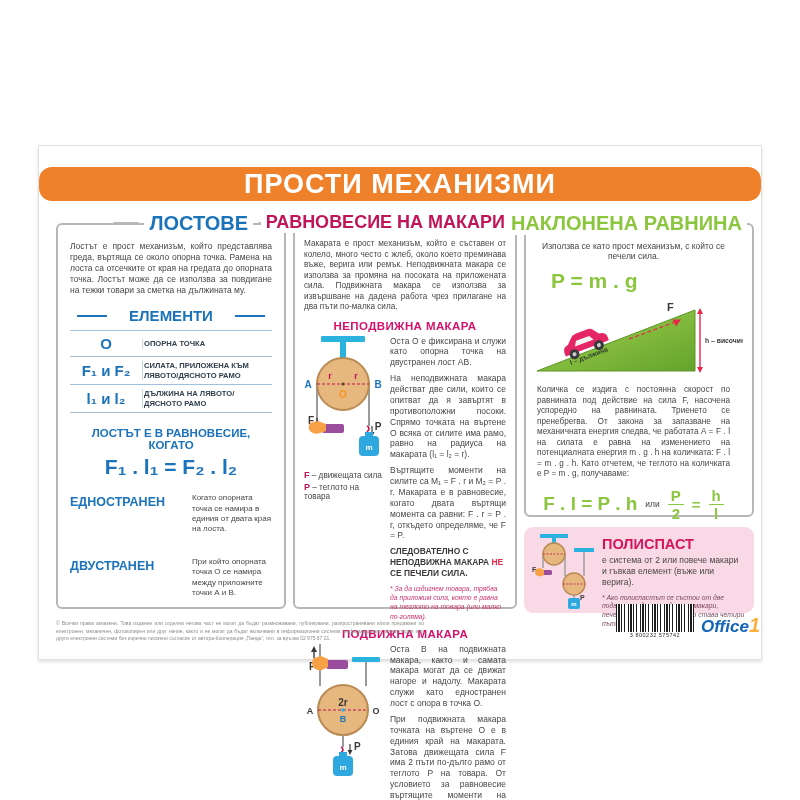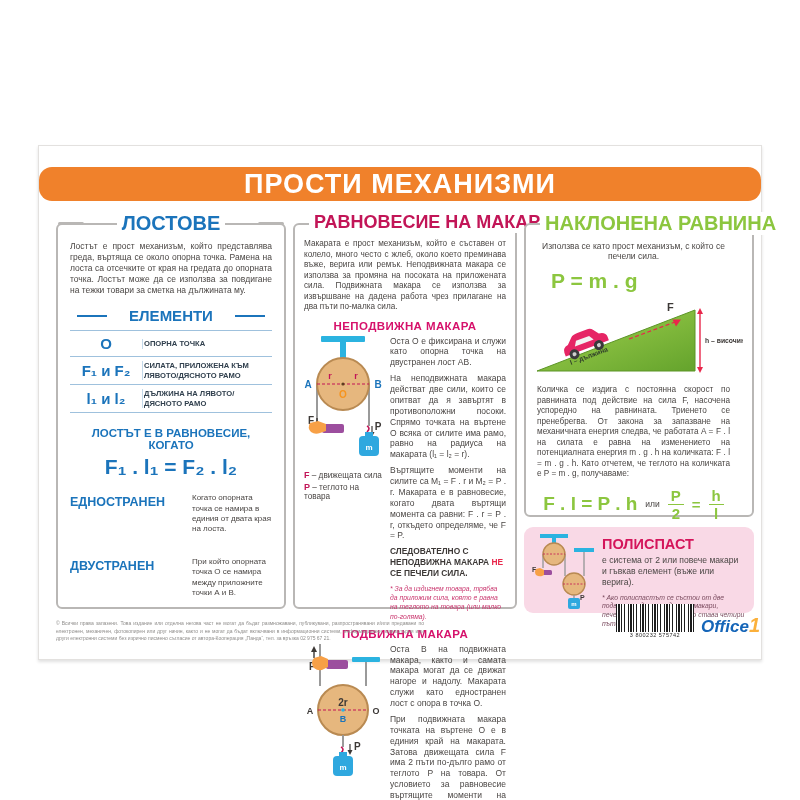--- a/index.html
+++ b/index.html
@@ -7,21 +7,21 @@
   body{font-family:"Liberation Sans","DejaVu Sans",sans-serif;}
   .page{position:relative;width:800px;height:800px;background:#fff;overflow:hidden;}
   .poster{position:absolute;left:38px;top:145px;width:724px;height:515px;background:#fff;
           border:1px solid #e3e1df;box-shadow:0 2px 3px rgba(0,0,0,.12);}
   
   .band{position:absolute;left:0;top:21px;width:100%;height:34px;background:#f0812b;border-radius:13px;
         display:flex;align-items:center;justify-content:center;}
   .band span{color:#fff;font-size:27px;font-weight:bold;letter-spacing:1px;}
   
   .card{position:absolute;border:2px solid #b9b7b5;border-radius:6px;background:#fff;}
-  .card-head{position:absolute;top:-13px;left:0;right:0;display:flex;align-items:center;justify-content:space-between;gap:14px;}
+  .card-head{position:absolute;top:-13px;left:0;right:0;display:flex;align-items:center;justify-content:flex-end;gap:5px;}
   .card-head .dash{width:26px;height:3px;background:#b9b7b5;border-radius:2px;}
   .card-head .ttl{background:#fff;padding:0 5px;font-weight:bold;white-space:nowrap;}
   .ttl-blue{color:#1b74bb;font-size:20px;}
   .ttl-pink{color:#c21557;font-size:18px;}
   .ttl-green{color:#8cc63f;font-size:20px;}
   .card-pulleys .card-head .dash{width:8px;background:#c21557;}
   p.body{margin:0;color:#4a4644;font-size:8.5px;line-height:1.28;text-align:justify;}
   
   .card-levers{left:17px;top:77px;width:230px;height:386px;padding:16px 12px 10px 12px;}
   .subhead-row{display:flex;align-items:center;justify-content:center;gap:22px;margin:12px 0 6px 0;}

